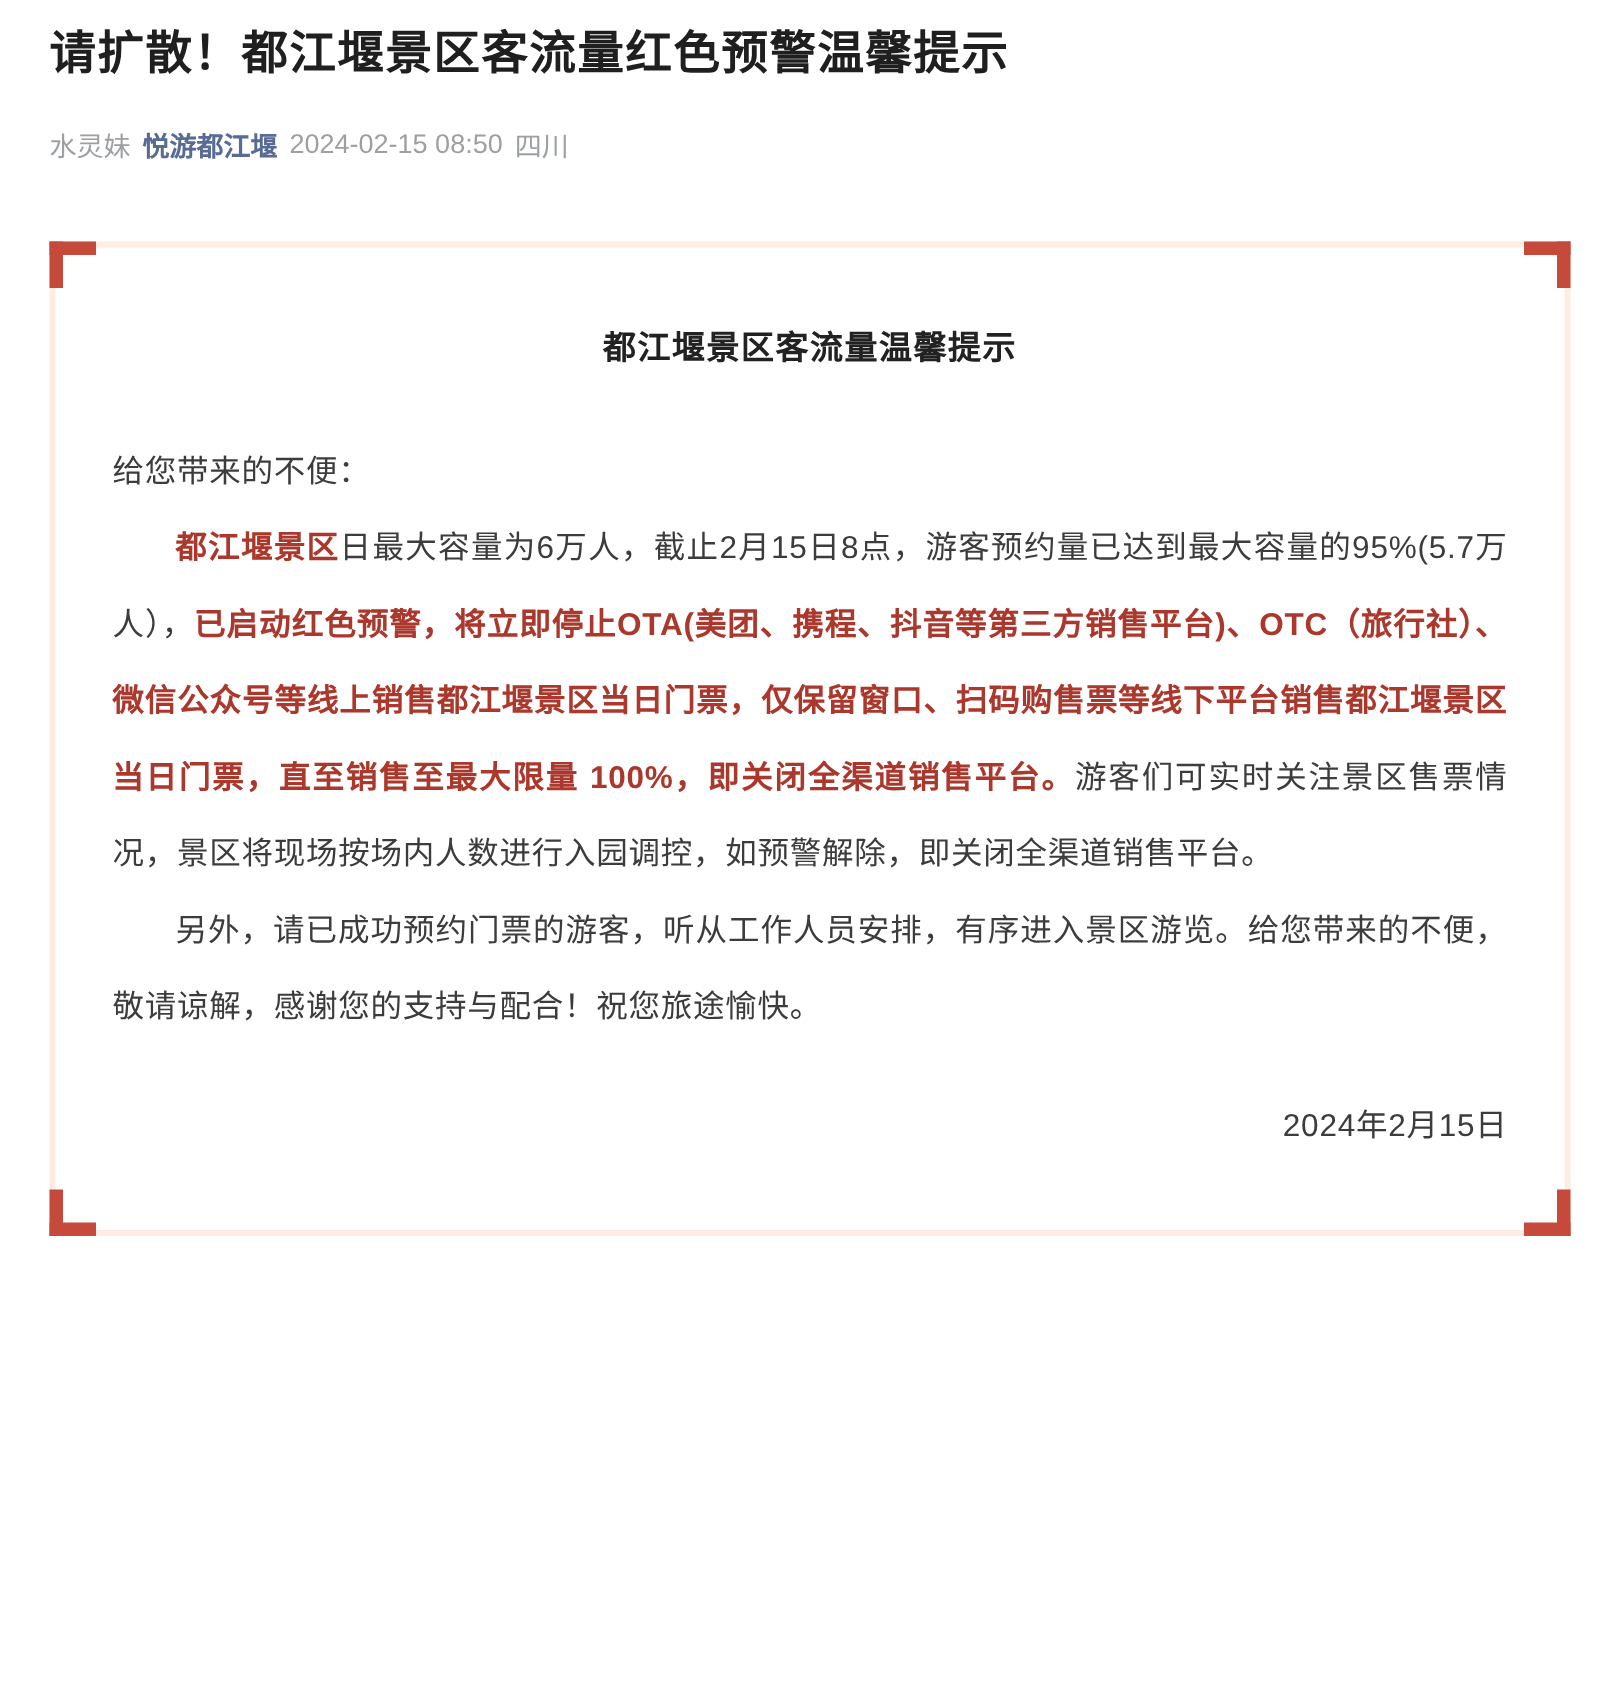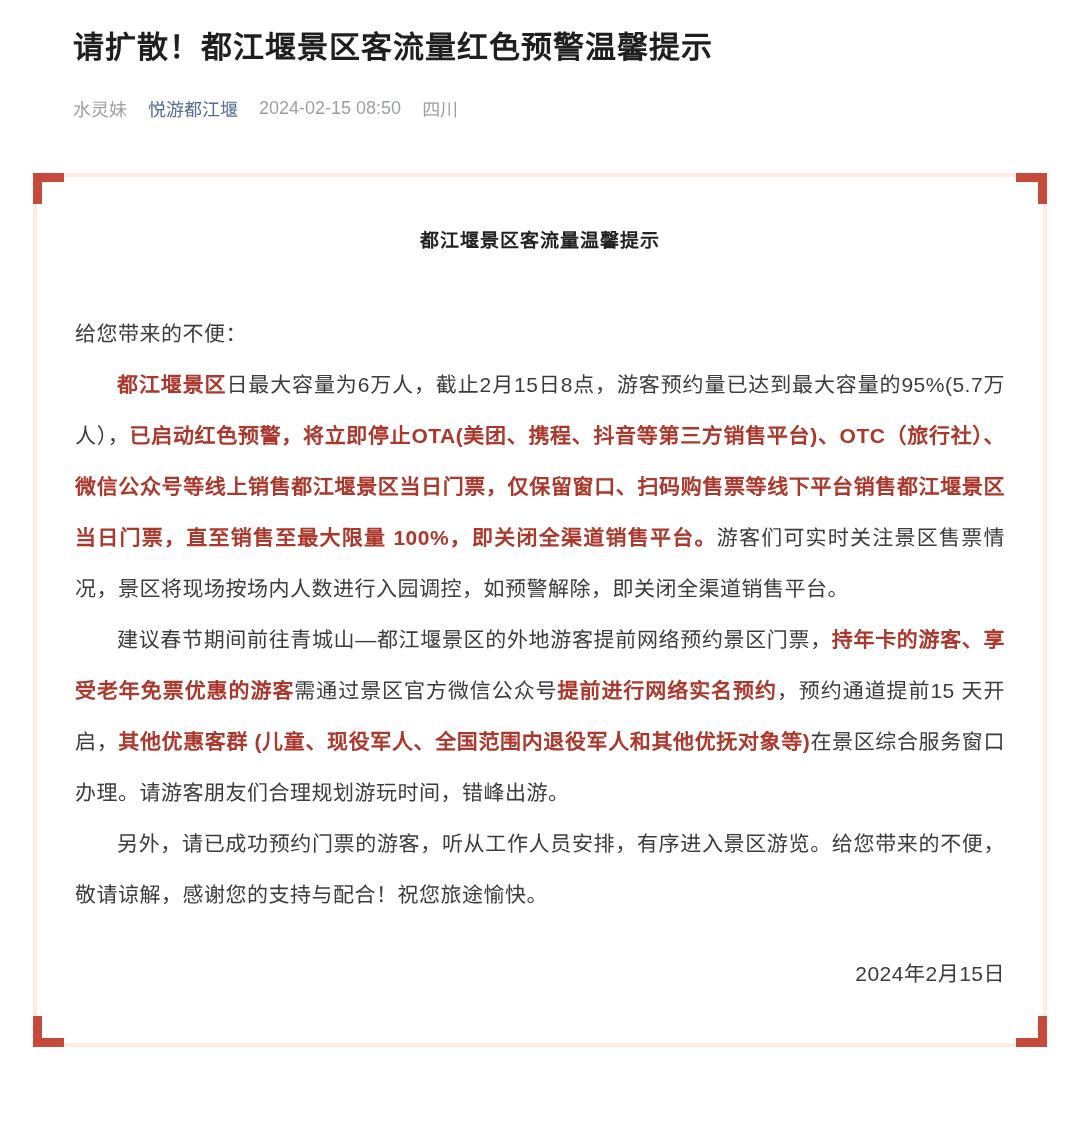--- a/index.html
+++ b/index.html
@@ -14,65 +14,64 @@
   *{box-sizing:content-box;}
   html,body{margin:0;padding:0;}
   body{
     width:1080px;
     min-height:1132px;
     background:#ffffff;
     font-family:"Liberation Sans","DejaVu Sans",sans-serif;
     color:var(--ink);
   }
   .article-header{
-    padding:28px 33px 0 33px;
-    margin-left:40px;
+    padding:16px 33px 0 33px;
   }
   .article-title{
     margin:0;
     font-size:31px;
     line-height:40px;
     font-weight:700;
     color:var(--title-ink);
     letter-spacing:1px;
   }
   .byline{
     margin-top:27px;
     font-size:18px;
     color:var(--muted);
     display:flex;
     align-items:center;
-    gap:21px;
+    gap:8px;
     white-space:nowrap;
   }
   .byline .account{
     color:var(--link-blue);
-    font-weight:400;
+    font-weight:700;
     cursor:pointer;
   }
   .notice-box{
     position:relative;
     margin:52px 33px 25px 33px;
     border:4px solid var(--border-pink);
     background:#ffffff;
     padding:26px 38px 42px 38px;
   }
   .bracket{
     position:absolute;
     width:22px;
     height:22px;
   }
   .bracket.tl{top:-4px;left:-4px;border-top:9px solid var(--bracket-red);border-left:9px solid var(--bracket-red);}
   .bracket.tr{top:-4px;right:-4px;border-top:9px solid var(--bracket-red);border-right:9px solid var(--bracket-red);}
   .bracket.bl{bottom:-4px;left:-4px;border-bottom:9px solid var(--bracket-red);border-left:9px solid var(--bracket-red);}
   .bracket.br{bottom:-4px;right:-4px;border-bottom:9px solid var(--bracket-red);border-right:9px solid var(--bracket-red);}
   .notice-title{
-    margin:22px 0 56px 0;
+    margin:22px 0 44px 0;
     text-align:center;
-    font-size:19px;
+    font-size:22px;
     font-weight:700;
     color:#222222;
     letter-spacing:1px;
   }
   .notice-body p{
     margin:0;
     font-size:21px;
     line-height:51px;
     color:var(--ink);
     letter-spacing:0.5px;
@@ -110,21 +109,20 @@
   <span class="bracket tr"></span>
   <span class="bracket bl"></span>
   <span class="bracket br"></span>
 
   <div class="notice-title">都江堰景区客流量温馨提示</div>
 
   <div class="notice-body">
     <p class="salutation">给您带来的不便：</p>
     <div>
         <p class="indent"><span class="seg-red">都江堰景区</span><span>日最大容量为6万人，截止2月15日8点，游客预约量已达到最大容量的95%(5.7万人），</span><span class="seg-red">已启动红色预警，将立即停止OTA(美团、携程、抖音等第三方销售平台)、OTC（旅行社）、微信公众号等线上销售都江堰景区当日门票，仅保留窗口、扫码购售票等线下平台销售都江堰景区当日门票，直至销售至最大限量 100%，即关闭全渠道销售平台。</span><span>游客们可实时关注景区售票情况，景区将现场按场内人数进行入园调控，如预警解除，即关闭全渠道销售平台。</span></p>
-        <p class="indent"><span>建议春节期间前往青城山—都江堰景区的外地游客提前网络预约景区门票，</span><span class="seg-red">持年卡的游客、享受老年免票优惠的游客</span><span>需通过景区官方微信公众号</span><span class="seg-red">提前进行网络实名预约</span><span>，预约通道提前15 天开启，</span><span class="seg-red">其他优惠客群 (儿童、现役军人、全国范围内退役军人和其他优抚对象等)</span><span>在景区综合服务窗口办理。请游客朋友们合理规划游玩时间，错峰出游。</span></p>
         <p class="indent"><span>另外，请已成功预约门票的游客，听从工作人员安排，有序进入景区游览。给您带来的不便，敬请谅解，感谢您的支持与配合！祝您旅途愉快。</span></p>
       </div>
   </div>
 
   <div class="signature">
     <div>2024年2月15日</div>
   </div>
 </div>
 
 </body></html>

